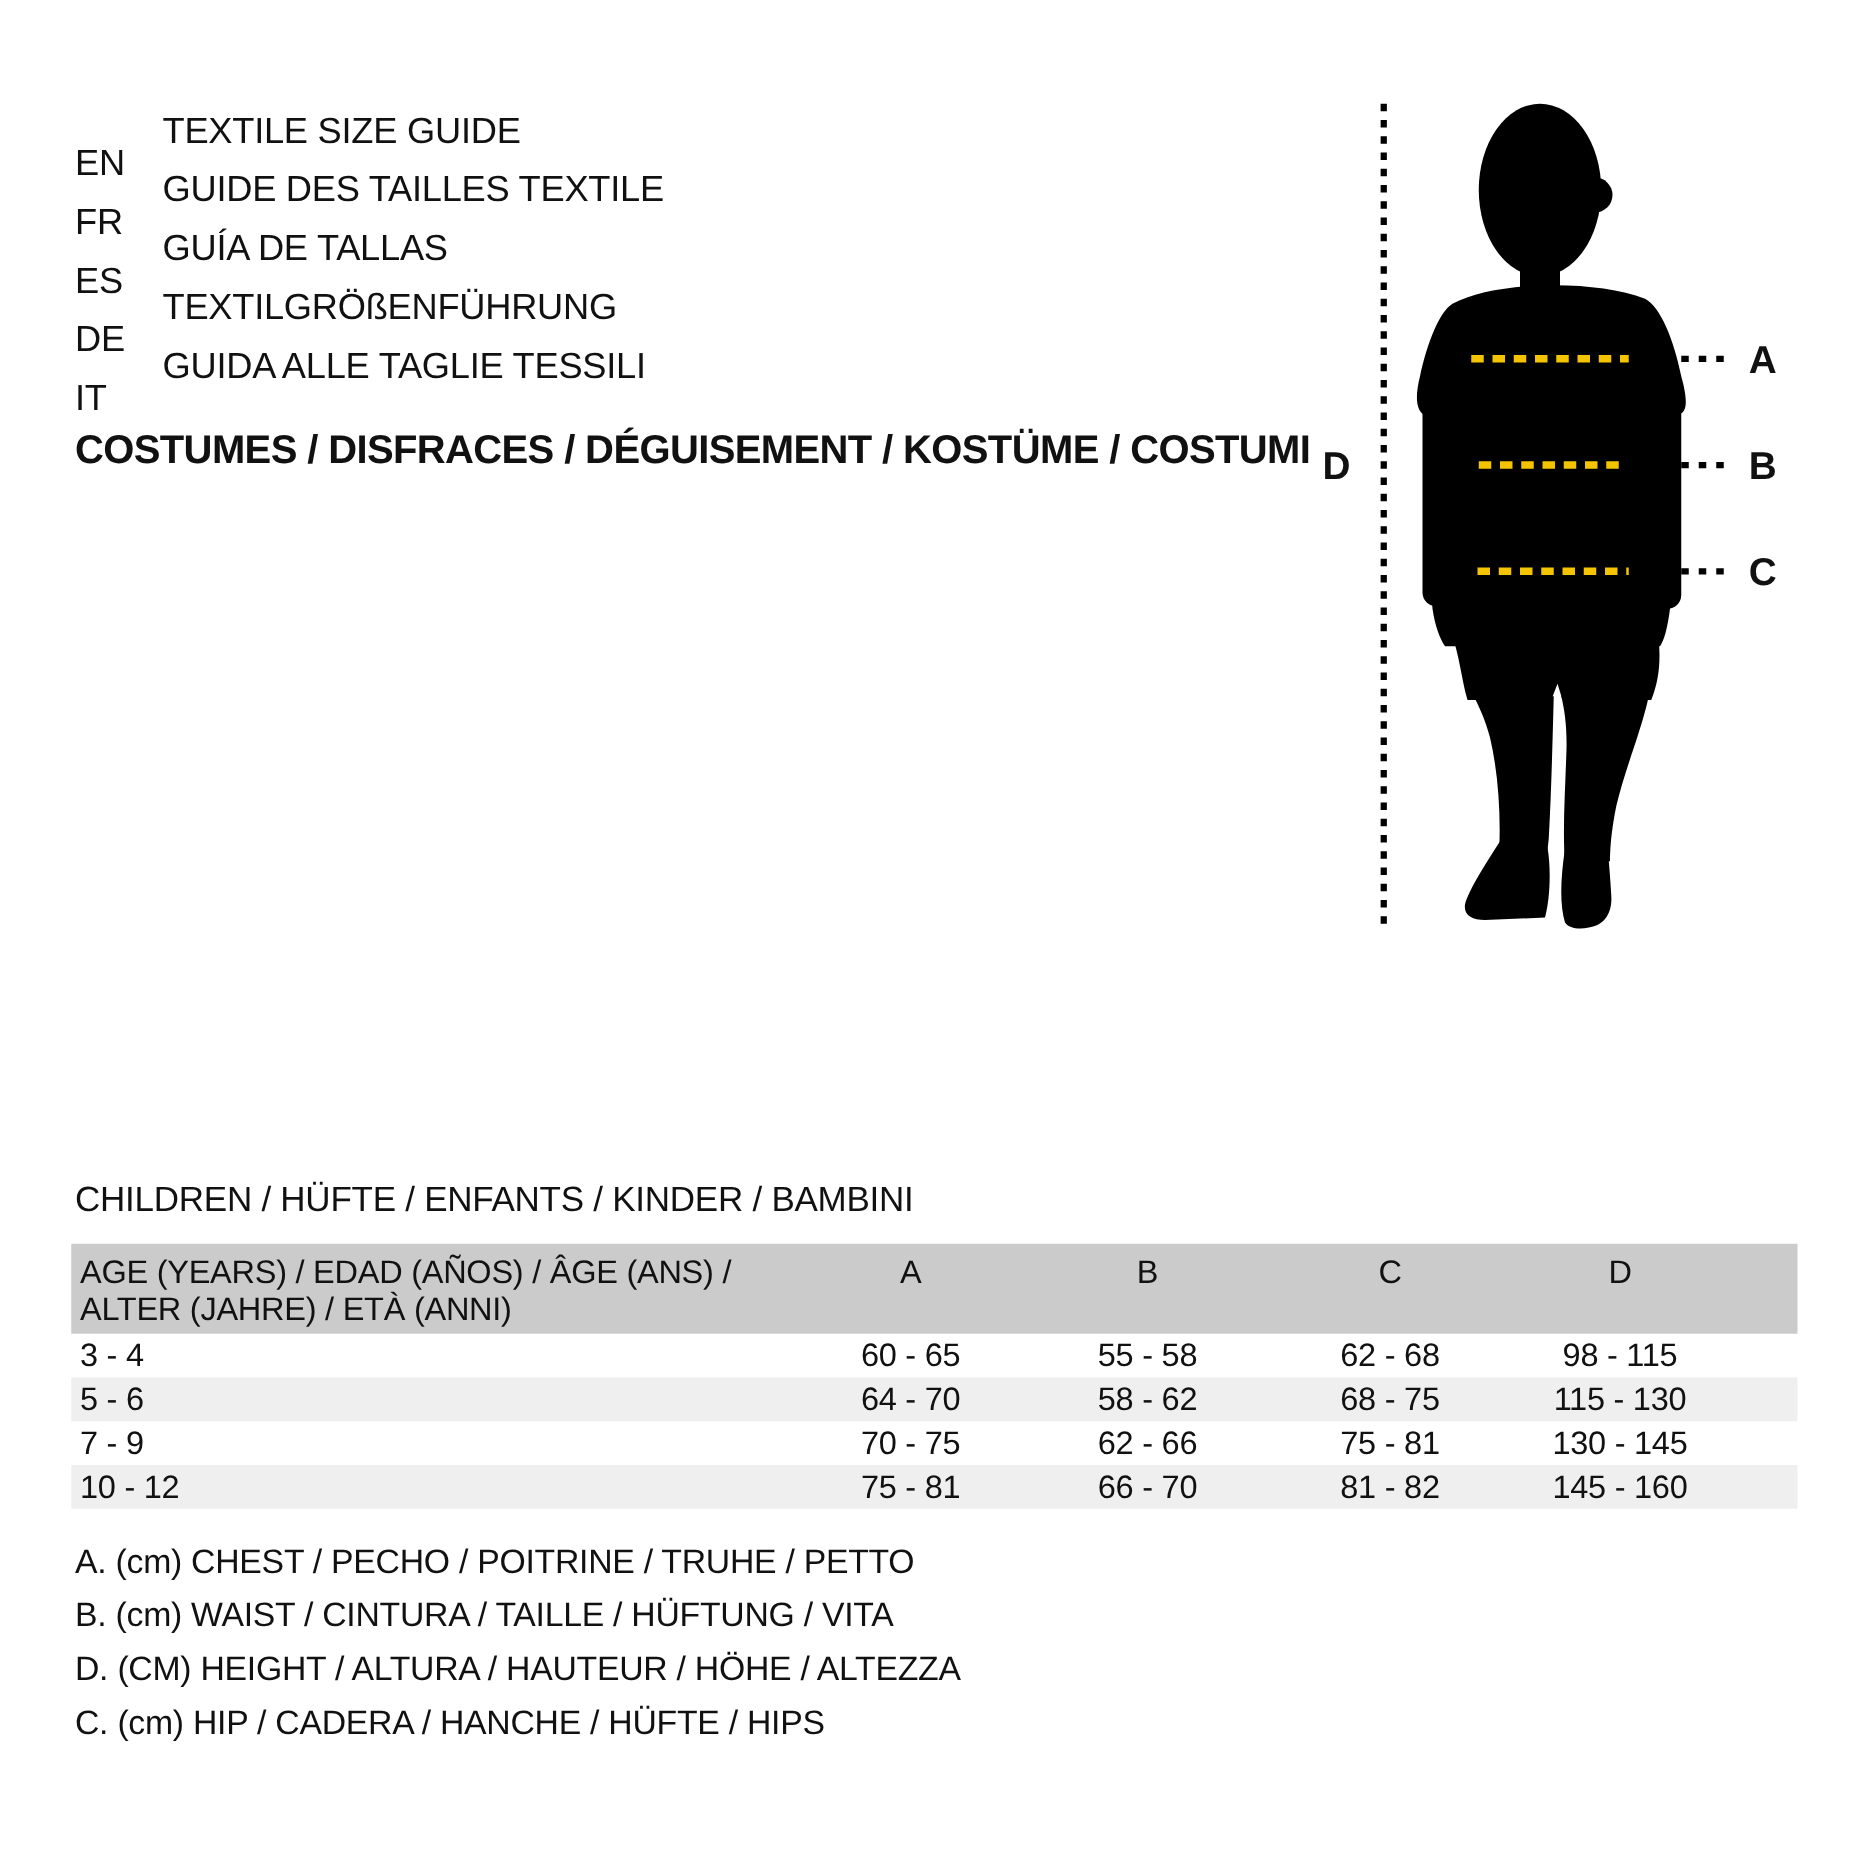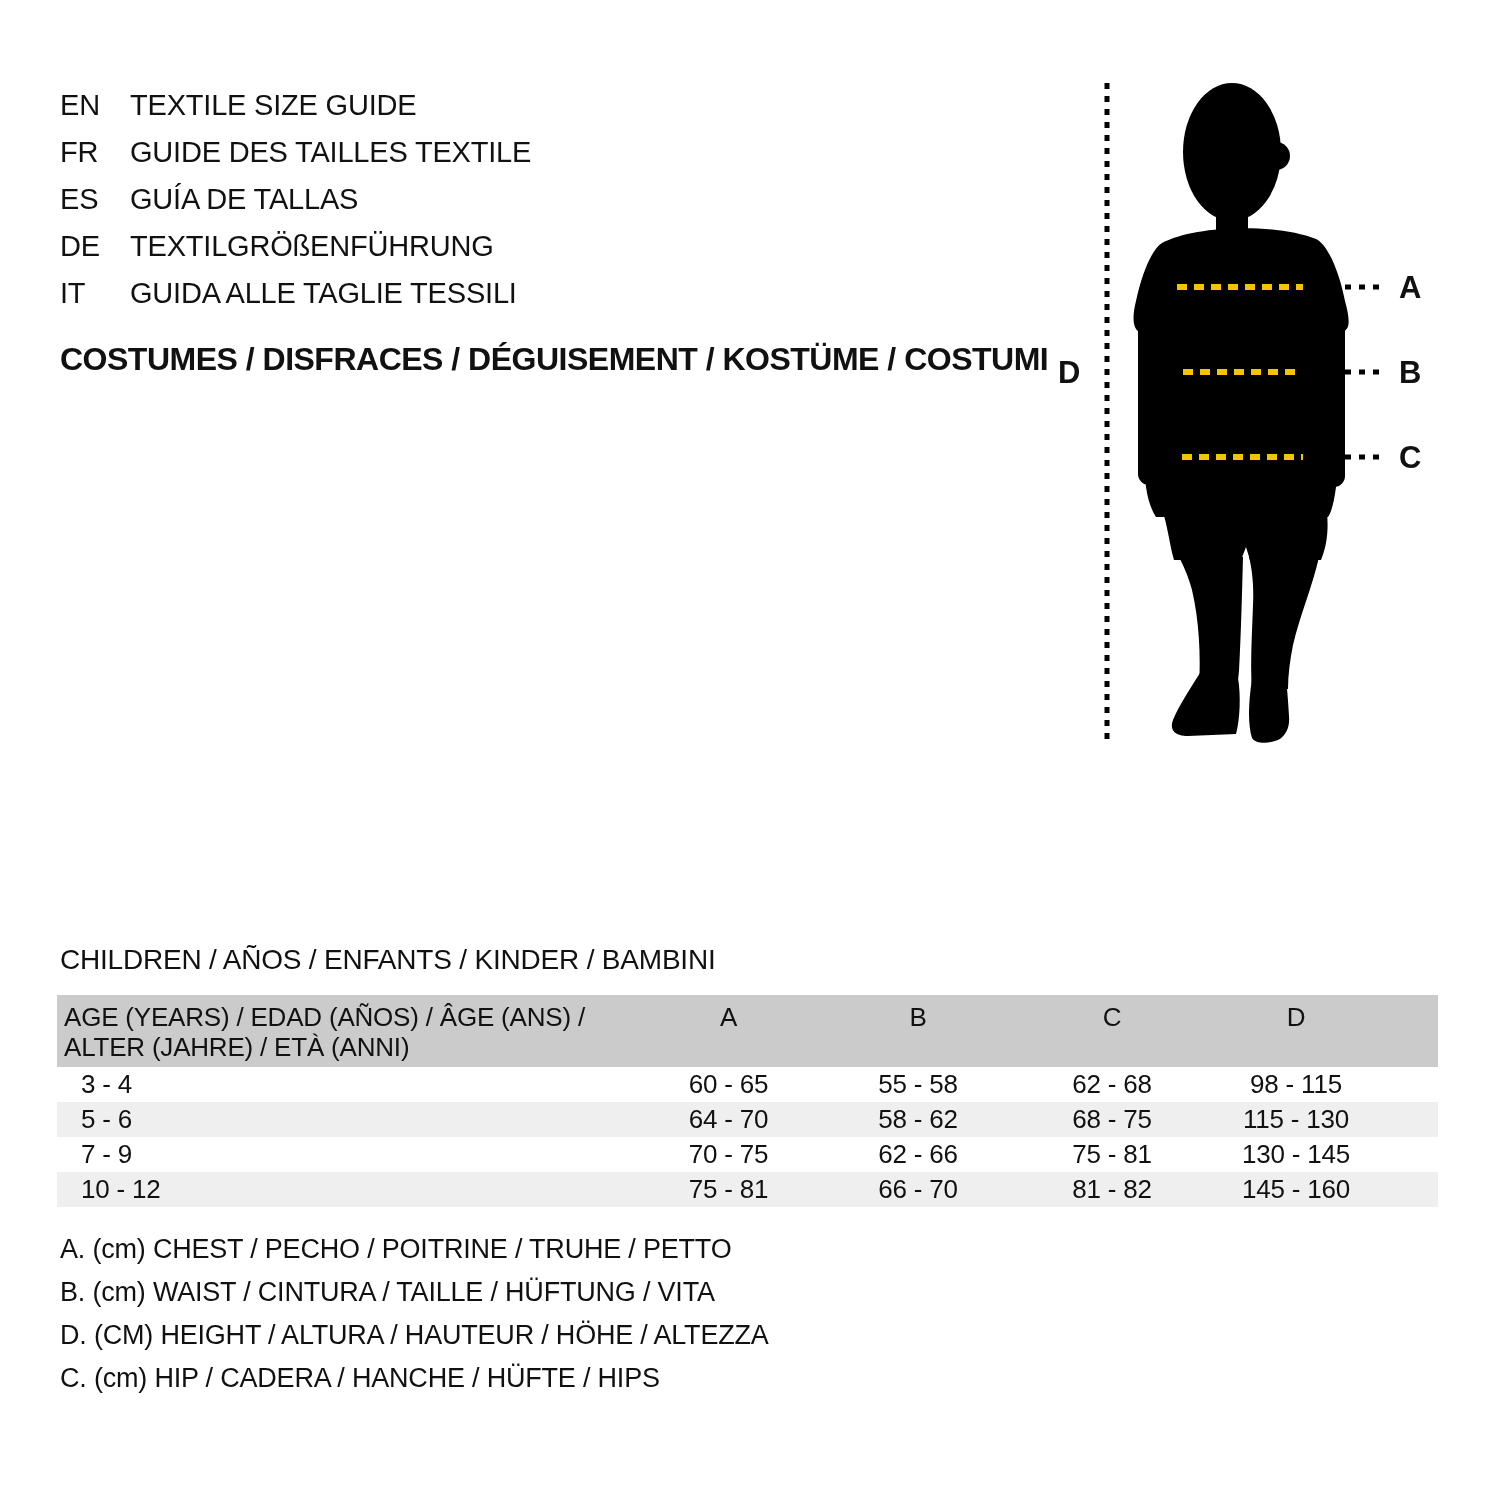--- a/index.html
+++ b/index.html
@@ -8,21 +8,21 @@
     width:1501px;height:1500px;
     background:#ffffff;
     font-family:"Liberation Sans","DejaVu Sans",sans-serif;
     color:#111;
     overflow:hidden;
     letter-spacing:-0.2px;
   }
   
   .lang-list{position:absolute;left:60px;top:82px;}
   .lang-row{display:flex;height:47px;line-height:47px;font-size:29px;}
-  .lang-code{width:70px;flex:0 0 70px;}
+  .lang-code{width:70px;flex:0 0 70px;margin-top:26px;}
   .lang-label{white-space:nowrap;}
   
   .costumes-title{
     position:absolute;left:60px;top:341px;
     font-size:32px;font-weight:bold;white-space:nowrap;letter-spacing:-0.5px;
   }
   
   .figure-svg{position:absolute;left:1100px;top:75px;width:320px;height:680px;}
   .measure-label{
     position:absolute;font-size:31px;font-weight:bold;line-height:31px;
@@ -37,21 +37,21 @@
   .size-table{position:absolute;left:57px;top:995px;width:1381px;font-size:26px;}
   .t-header,.t-row{
     display:grid;
     grid-template-columns:578px 187px 192px 196px 228px;
   }
   .t-header{background:#cbcbcb;height:72px;}
   .th-age{padding:7px 0 0 7px;line-height:30px;}
   .th-col{padding-top:7px;line-height:30px;text-align:center;}
   .t-row{height:35px;line-height:35px;}
   .t-row.alt{background:#efefef;}
-  .td-age{padding-left:7px;margin-left:17px;}
+  .td-age{padding-left:7px;}
   .td-val{text-align:center;}
   .col-d{padding-right:56px;}
   
   .legend{position:absolute;left:60px;top:1228px;}
   .legend-row{height:43px;line-height:43px;font-size:27px;white-space:nowrap;}
 </style>
 </head>
 <body>
 
 <div class="page">
@@ -145,21 +145,21 @@
     <line x1="231" y1="212" x2="284" y2="212" stroke="#000" stroke-width="5" stroke-dasharray="6 8"></line>
     <line x1="231" y1="297" x2="284" y2="297" stroke="#000" stroke-width="5" stroke-dasharray="6 8"></line>
     <line x1="231" y1="382" x2="284" y2="382" stroke="#000" stroke-width="5" stroke-dasharray="6 8"></line>
   </svg>
 
   <div class="measure-label label-a">A</div>
   <div class="measure-label label-b">B</div>
   <div class="measure-label label-c">C</div>
   <div class="measure-label label-d">D</div>
 
-  <div class="children-heading">CHILDREN / AÑOS / ENFANTS / KINDER / BAMBINI</div>
+  <div class="children-heading">CHILDREN / HÜFTE / ENFANTS / KINDER / BAMBINI</div>
 
   <div class="size-table">
     <div class="t-header">
       <div class="th-age">
         <div>AGE (YEARS) / EDAD (AÑOS) / ÂGE (ANS) /</div>
         <div>ALTER (JAHRE) / ETÀ (ANNI)</div>
       </div>
       <div class="th-col">A</div>
       <div class="th-col">B</div>
       <div class="th-col">C</div>

